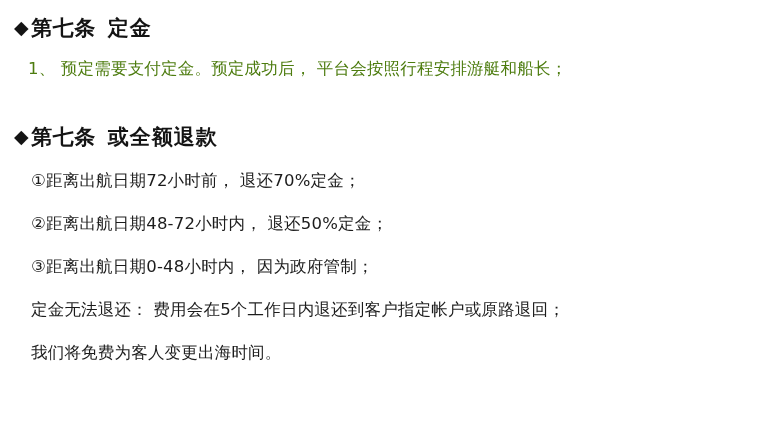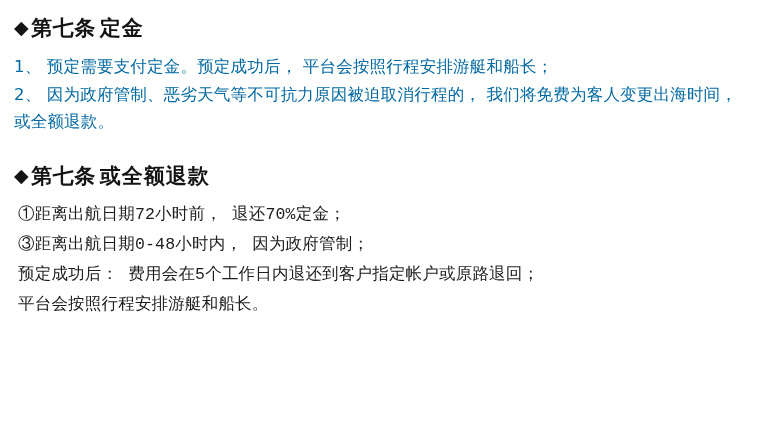--- a/index.html
+++ b/index.html
@@ -31,77 +31,76 @@
     margin: 6px 0 0 0;
     line-height: 1.35;
   }
   .heading-marker {
     font-size: 19px;
     margin-right: 2px;
     position: relative;
     top: -1px;
   }
   .heading-num {
-    margin-right: 4px;
+    margin-right: 12px;
   }
   .heading-title {
     letter-spacing: 1px;
   }
   .body-block {
     margin-top: 12px;
   }
   .para {
     font-size: 16.5px;
     line-height: 1.62;
-    color: #0369a1;
+    color: #4d7c0f;
     letter-spacing: 0.2px;
-    margin: 0;
+    margin: 14px;
     text-align: left;
   }
   .para + .para {
     margin-top: 1px;
   }
   .list-line {
     font-size: 16.5px;
     line-height: 1.57;
     color: #1c1c1c;
     letter-spacing: 0.2px;
-    margin: 4px;
-    font-family: Liberation Mono, monospace;
+    margin: 17px;
   }
   .spacer-lg {
     height: 20px;
   }
 </style>
 </head>
 <body>
 
 <div class="page">
 
   <div class="section">
     <div class="section-heading">
       <span class="heading-marker">◆</span>
       <span class="heading-num">第七条</span>
       <span class="heading-title">定金</span>
     </div>
     <div class="body-block">
       <p class="para">1、 预定需要支付定金。预定成功后， 平台会按照行程安排游艇和船长；</p>
-      <p class="para">2、 因为政府管制、恶劣天气等不可抗力原因被迫取消行程的， 我们将免费为客人变更出海时间， 或全额退款。</p>
     </div>
   </div>
 
   <div class="spacer-lg"></div>
 
   <div class="section">
     <div class="section-heading">
       <span class="heading-marker">◆</span>
       <span class="heading-num">第七条</span>
       <span class="heading-title">或全额退款</span>
     </div>
     <div class="body-block">
       <p class="list-line">①距离出航日期72小时前， 退还70%定金；</p>
+      <p class="list-line">②距离出航日期48-72小时内， 退还50%定金；</p>
       <p class="list-line">③距离出航日期0-48小时内， 因为政府管制；</p>
-      <p class="list-line">预定成功后： 费用会在5个工作日内退还到客户指定帐户或原路退回；</p>
-      <p class="list-line">平台会按照行程安排游艇和船长。</p>
+      <p class="list-line">定金无法退还： 费用会在5个工作日内退还到客户指定帐户或原路退回；</p>
+      <p class="list-line">我们将免费为客人变更出海时间。</p>
     </div>
   </div>
 
 </div>
 
 </body></html>

